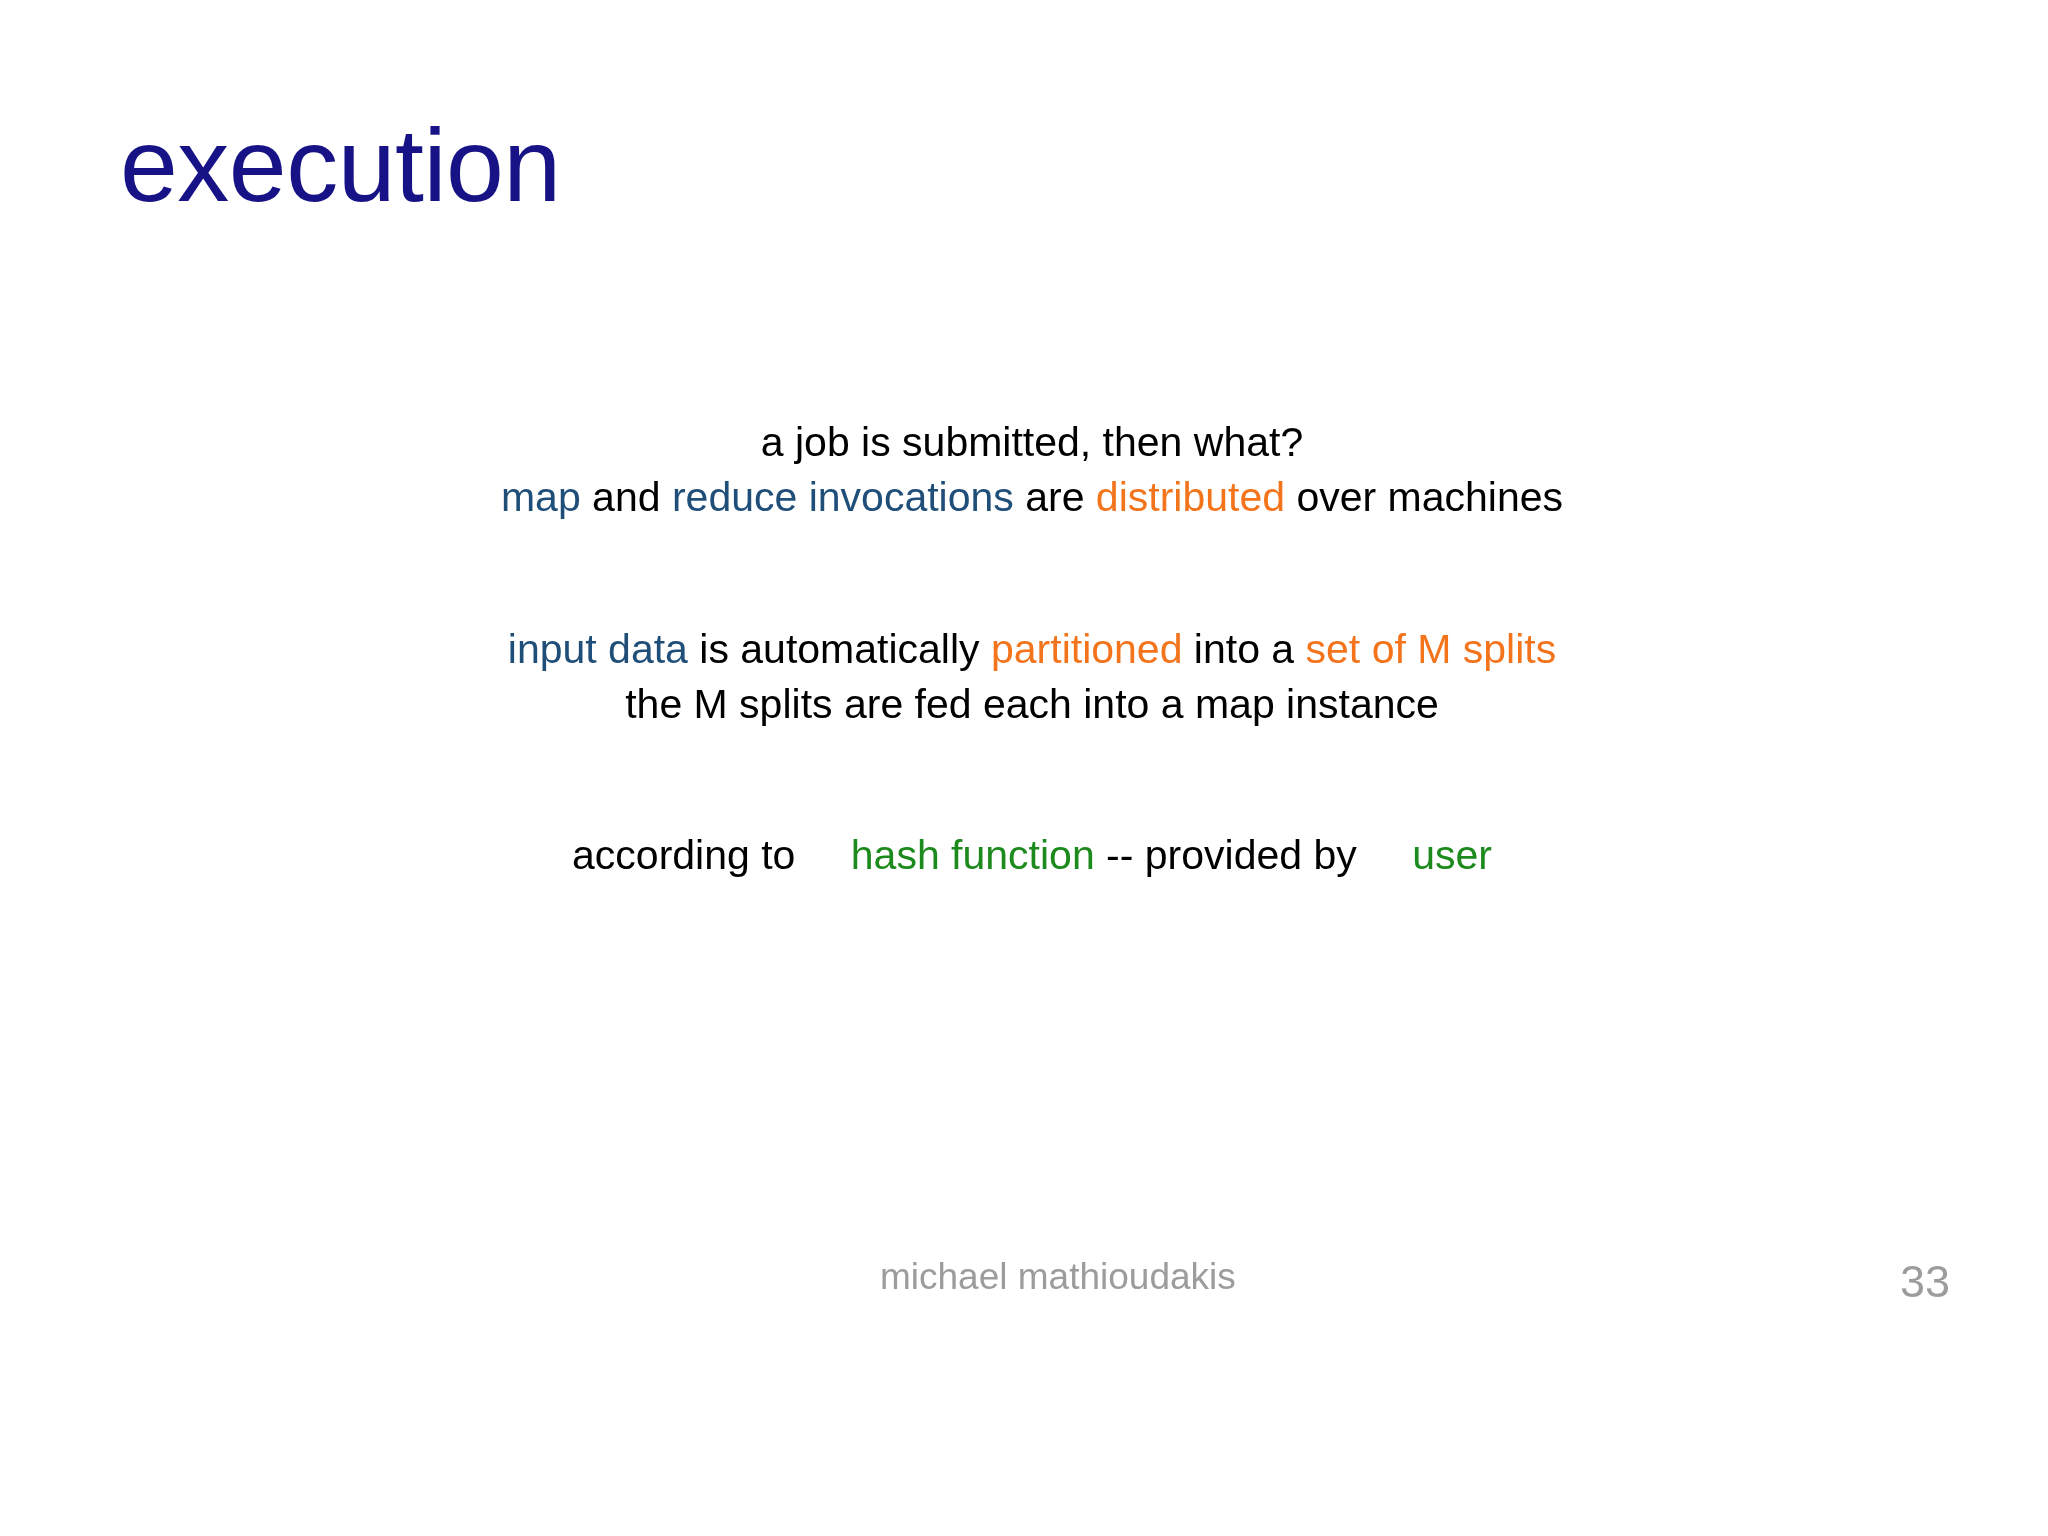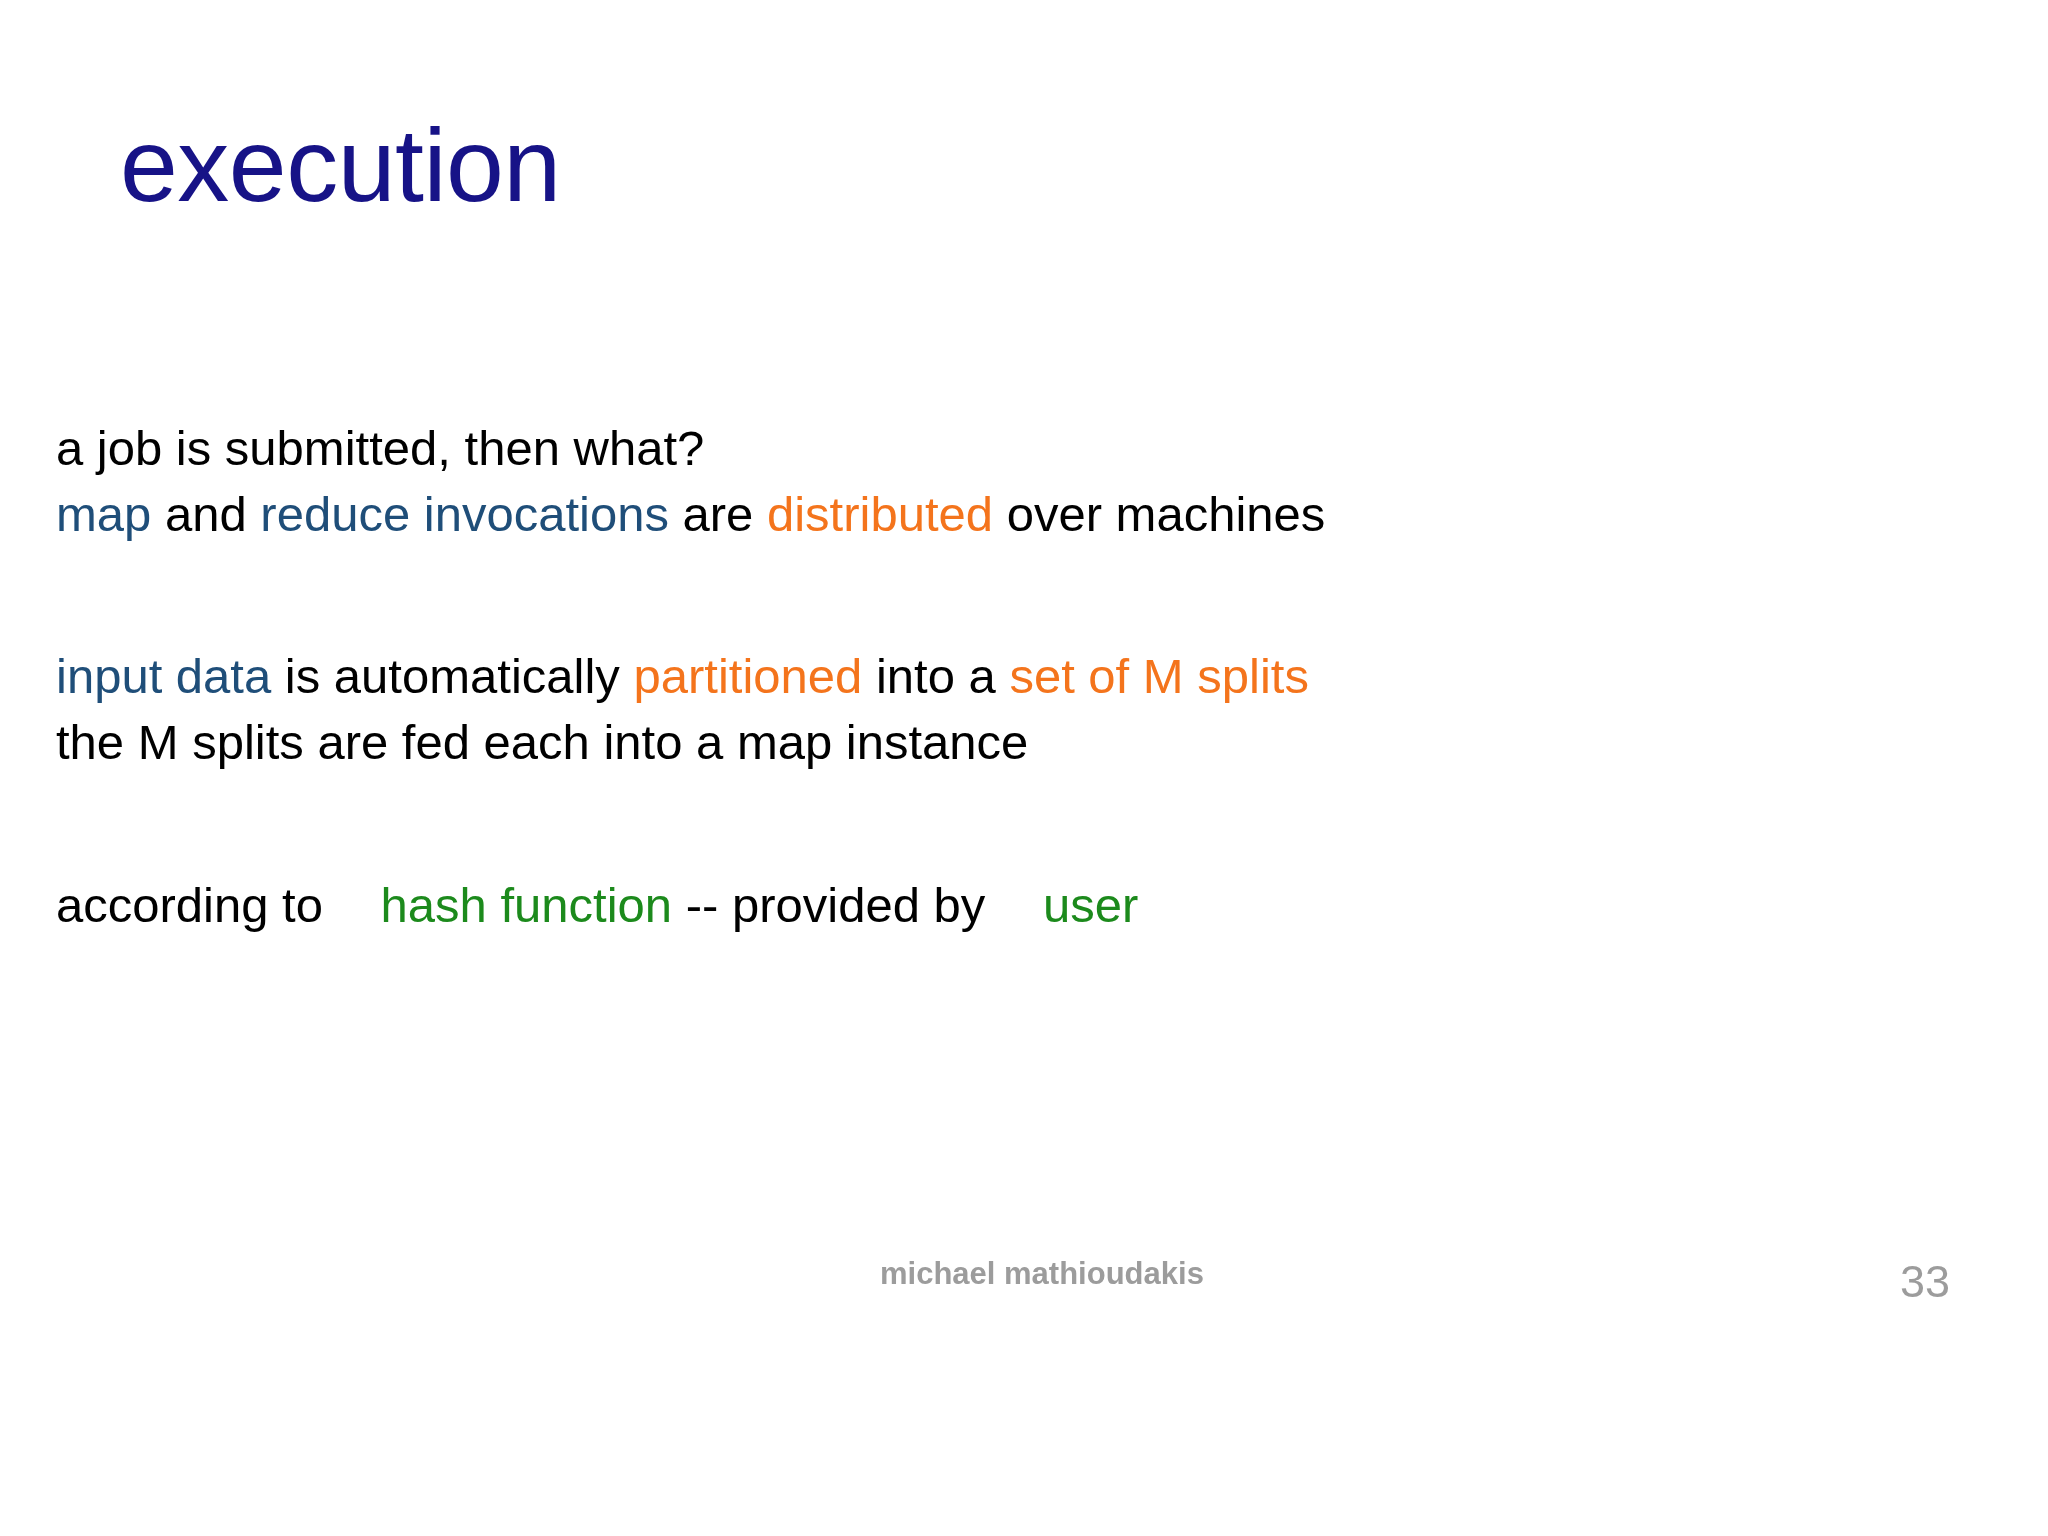--- a/index.html
+++ b/index.html
@@ -34,21 +34,22 @@
     letter-spacing: -0.5px;
     white-space: nowrap;
   }
 
   
   #body-block {
     position: absolute;
     left: 0;
     right: 0;
     top: 415px;
-    font-size: 49px;
+    text-align: center;
+    font-size: 41px;
     line-height: 1.35;
     color: #000000;
     padding-left: 16px;
   }
 
   .body-line {
     white-space: nowrap;
     padding: 0 40px;
   }
 
@@ -67,24 +68,23 @@
     position: absolute;
     left: 0;
     right: 0;
     bottom: 36px;
     height: 60px;
   }
   #footer-author {
     position: absolute;
     left: 880px;
     top: 8px;
-    font-size: 31px;
+    font-size: 37px;
     color: #9c9c9c;
     white-space: nowrap;
-    font-weight: bold;
   }
   #footer-page {
     position: absolute;
     right: 98px;
     top: 8px;
     font-size: 45px;
     color: #9c9c9c;
     white-space: nowrap;
   }
 </style>

